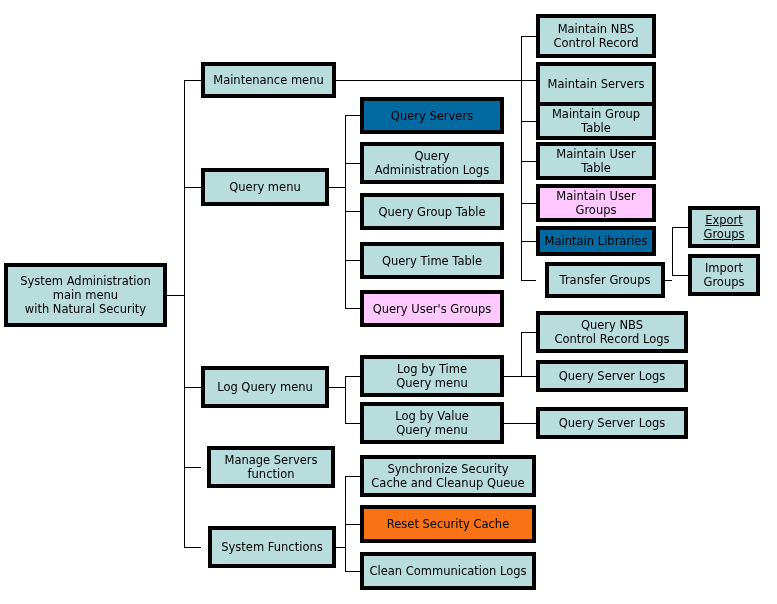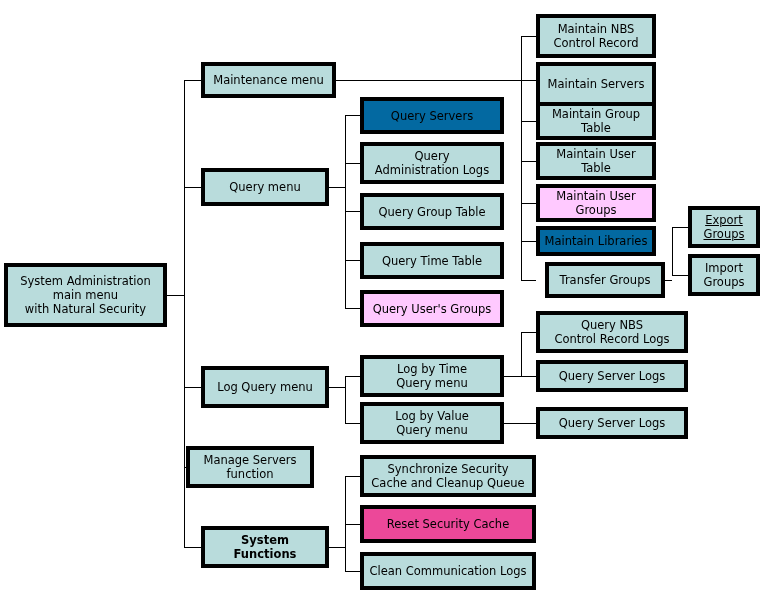--- a/index.html
+++ b/index.html
@@ -95,23 +95,23 @@
       <polyline points="345,524 360,524" fill="none" stroke="#000000" stroke-width="1" shape-rendering="crispEdges"></polyline>
       <polyline points="345,571 360,571" fill="none" stroke="#000000" stroke-width="1" shape-rendering="crispEdges"></polyline>
     </svg>
   <div id="nodes-layer">
       <div class="node cyan" style="left: 4px; top: 263px; width: 163px; height: 64px; background: rgb(185, 220, 220); border-color: rgb(0, 0, 0);"><span class="node-label">System Administration
 main menu
 with Natural Security</span></div>
       <div class="node cyan" style="left: 201px; top: 62px; width: 135px; height: 36px; background: rgb(185, 220, 220); border-color: rgb(0, 0, 0);"><span class="node-label">Maintenance menu</span></div>
       <div class="node cyan" style="left: 201px; top: 168px; width: 128px; height: 38px; background: rgb(185, 220, 220); border-color: rgb(0, 0, 0);"><span class="node-label">Query menu</span></div>
       <div class="node cyan" style="left: 201px; top: 366px; width: 128px; height: 42px; background: rgb(185, 220, 220); border-color: rgb(0, 0, 0);"><span class="node-label">Log Query menu</span></div>
-      <div class="node cyan" style="left: 186px; top: 446px; width: 128px; height: 42px; background: rgb(185, 220, 220); border-color: rgb(0, 0, 0);"><span class="node-label">Manage Servers
+      <div class="node cyan" style="left: 207px; top: 446px; width: 128px; height: 42px; background: rgb(185, 220, 220); border-color: rgb(0, 0, 0);"><span class="node-label">Manage Servers
 function</span></div>
-      <div class="node cyan" style="left: 201px; top: 526px; width: 128px; height: 42px; background: rgb(185, 220, 220); border-color: rgb(0, 0, 0); font-weight: bold;"><span class="node-label">System Functions</span></div>
+      <div class="node cyan" style="left: 208px; top: 526px; width: 128px; height: 42px; background: rgb(185, 220, 220); border-color: rgb(0, 0, 0);"><span class="node-label">System Functions</span></div>
       <div class="node cyan" style="left: 536px; top: 14px; width: 120px; height: 44px; background: rgb(185, 220, 220); border-color: rgb(0, 0, 0);"><span class="node-label">Maintain NBS
 Control Record</span></div>
       <div class="node cyan" style="left: 536px; top: 62px; width: 120px; height: 44px; background: rgb(185, 220, 220); border-color: rgb(0, 0, 0);"><span class="node-label">Maintain Servers</span></div>
       <div class="node cyan" style="left: 536px; top: 102px; width: 120px; height: 38px; background: rgb(185, 220, 220); border-color: rgb(0, 0, 0);"><span class="node-label">Maintain Group
 Table</span></div>
       <div class="node cyan" style="left: 536px; top: 142px; width: 120px; height: 38px; background: rgb(185, 220, 220); border-color: rgb(0, 0, 0);"><span class="node-label">Maintain User
 Table</span></div>
       <div class="node pink" style="left: 536px; top: 184px; width: 120px; height: 38px; background: rgb(255, 201, 255); border-color: rgb(0, 0, 0);"><span class="node-label">Maintain User
 Groups</span></div>
       <div class="node pink" style="left: 536px; top: 226px; width: 120px; height: 30px; background: #0369a1; border-color: rgb(0, 0, 0);"><span class="node-label">Maintain Libraries</span></div>
@@ -129,16 +129,16 @@
       <div class="node cyan" style="left: 360px; top: 355px; width: 144px; height: 42px; background: rgb(185, 220, 220); border-color: rgb(0, 0, 0);"><span class="node-label">Log by Time
 Query menu</span></div>
       <div class="node cyan" style="left: 360px; top: 402px; width: 144px; height: 42px; background: rgb(185, 220, 220); border-color: rgb(0, 0, 0);"><span class="node-label">Log by Value
 Query menu</span></div>
       <div class="node cyan" style="left: 536px; top: 311px; width: 152px; height: 42px; background: rgb(185, 220, 220); border-color: rgb(0, 0, 0);"><span class="node-label">Query NBS
 Control Record Logs</span></div>
       <div class="node cyan" style="left: 536px; top: 360px; width: 152px; height: 32px; background: rgb(185, 220, 220); border-color: rgb(0, 0, 0);"><span class="node-label">Query Server Logs</span></div>
       <div class="node cyan" style="left: 536px; top: 407px; width: 152px; height: 32px; background: rgb(185, 220, 220); border-color: rgb(0, 0, 0);"><span class="node-label">Query Server Logs</span></div>
       <div class="node cyan" style="left: 360px; top: 455px; width: 176px; height: 42px; background: rgb(185, 220, 220); border-color: rgb(0, 0, 0);"><span class="node-label">Synchronize Security
 Cache and Cleanup Queue</span></div>
-      <div class="node cyan" style="left: 360px; top: 505px; width: 176px; height: 38px; background: #ec4899; border-color: rgb(0, 0, 0);"><span class="node-label">Reset Security Cache</span></div>
+      <div class="node cyan" style="left: 360px; top: 505px; width: 176px; height: 38px; background: #f97316; border-color: rgb(0, 0, 0);"><span class="node-label">Reset Security Cache</span></div>
       <div class="node cyan" style="left: 360px; top: 552px; width: 176px; height: 38px; background: rgb(185, 220, 220); border-color: rgb(0, 0, 0);"><span class="node-label">Clean Communication Logs</span></div>
     </div>
 </div>
 
 </body></html>

